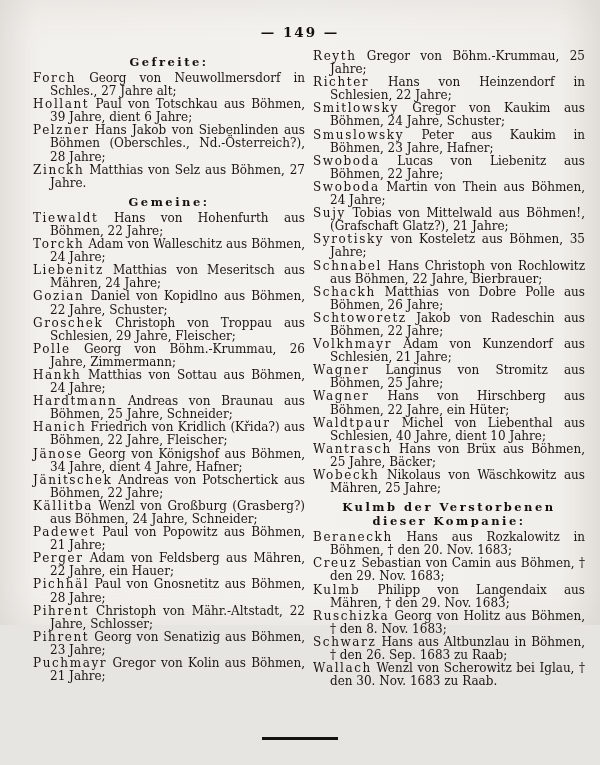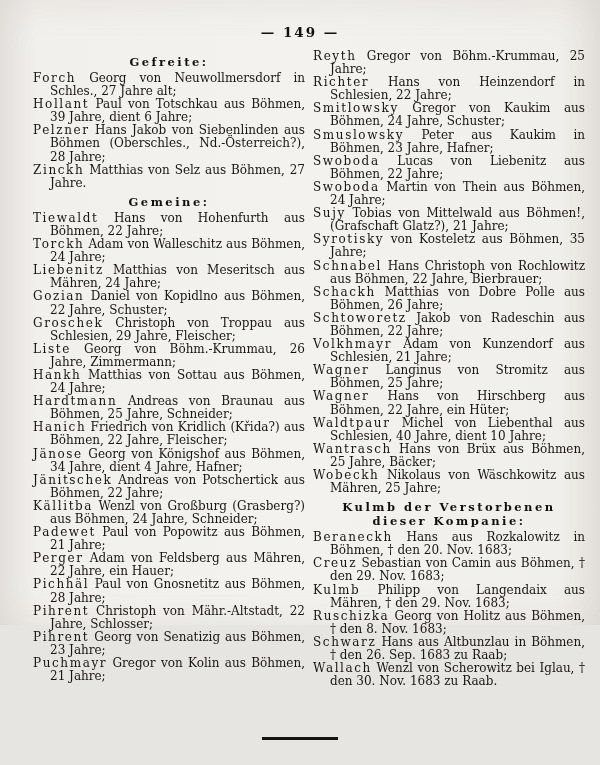--- a/index.html
+++ b/index.html
@@ -88,21 +88,21 @@
         <p class="entry"><span class="name">Forch</span> <span>Georg von Neuwollmersdorf in Schles., 27 Jahre alt;</span></p>
         <p class="entry"><span class="name">Hollant</span> <span>Paul von Totschkau aus Böhmen, 39 Jahre, dient 6 Jahre;</span></p>
         <p class="entry"><span class="name">Pelzner</span> <span>Hans Jakob von Siebenlinden aus Böhmen (Oberschles., Nd.-Österreich?), 28 Jahre;</span></p>
         <p class="entry"><span class="name">Zinckh</span> <span>Matthias von Selz aus Böhmen, 27 Jahre.</span></p>
         <h2 class="heading">Gemeine:</h2>
         <p class="entry"><span class="name">Tiewaldt</span> <span>Hans von Hohenfurth aus Böhmen, 22 Jahre;</span></p>
         <p class="entry"><span class="name">Torckh</span> <span>Adam von Walleschitz aus Böhmen, 24 Jahre;</span></p>
         <p class="entry"><span class="name">Liebenitz</span> <span>Matthias von Meseritsch aus Mähren, 24 Jahre;</span></p>
         <p class="entry"><span class="name">Gozian</span> <span>Daniel von Kopidlno aus Böhmen, 22 Jahre, Schuster;</span></p>
         <p class="entry"><span class="name">Groschek</span> <span>Christoph von Troppau aus Schlesien, 29 Jahre, Fleischer;</span></p>
-        <p class="entry"><span class="name">Liste</span> <span>Georg von Böhm.-Krummau, 26 Jahre, Zimmermann;</span></p>
+        <p class="entry"><span class="name">Polle</span> <span>Georg von Böhm.-Krummau, 26 Jahre, Zimmermann;</span></p>
         <p class="entry"><span class="name">Hankh</span> <span>Matthias von Sottau aus Böhmen, 24 Jahre;</span></p>
         <p class="entry"><span class="name">Hardtmann</span> <span>Andreas von Braunau aus Böhmen, 25 Jahre, Schneider;</span></p>
         <p class="entry"><span class="name">Hanich</span> <span>Friedrich von Kridlich (Křida?) aus Böhmen, 22 Jahre, Fleischer;</span></p>
         <p class="entry"><span class="name">Jänose</span> <span>Georg von Königshof aus Böhmen, 34 Jahre, dient 4 Jahre, Hafner;</span></p>
         <p class="entry"><span class="name">Jänitschek</span> <span>Andreas von Potschertick aus Böhmen, 22 Jahre;</span></p>
         <p class="entry"><span class="name">Källitba</span> <span>Wenzl von Großburg (Grasberg?) aus Böhmen, 24 Jahre, Schneider;</span></p>
         <p class="entry"><span class="name">Padewet</span> <span>Paul von Popowitz aus Böhmen, 21 Jahre;</span></p>
         <p class="entry"><span class="name">Perger</span> <span>Adam von Feldsberg aus Mähren, 22 Jahre, ein Hauer;</span></p>
         <p class="entry"><span class="name">Pichhäl</span> <span>Paul von Gnosnetitz aus Böhmen, 28 Jahre;</span></p>
         <p class="entry"><span class="name">Pihrent</span> <span>Christoph von Mähr.-Altstadt, 22 Jahre, Schlosser;</span></p>

